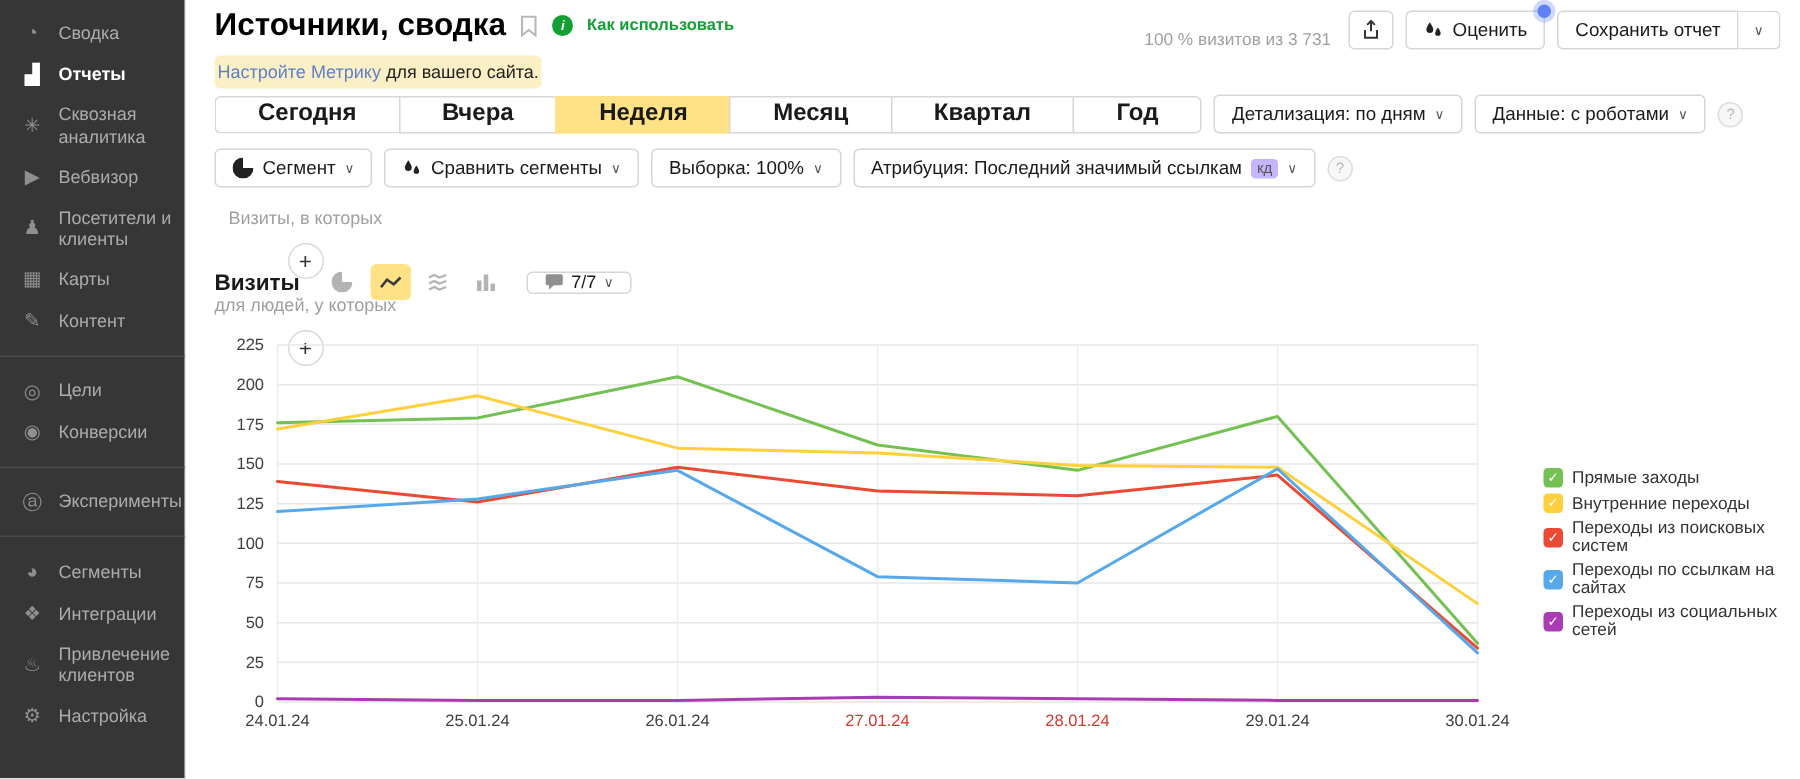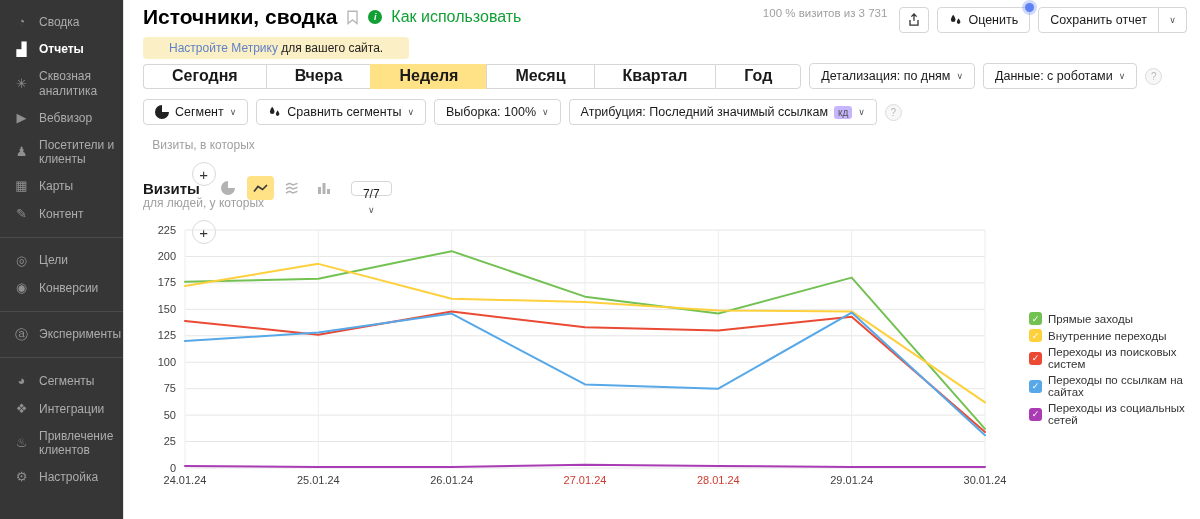--- a/index.html
+++ b/index.html
@@ -11,37 +11,37 @@
   .side-item{display:flex;align-items:center;gap:9px;padding:6px 4px 6px 13px;color:#acacac;
     font-size:12px;line-height:1.2;cursor:pointer;}
   .side-item .glyph{width:17px;flex:none;text-align:center;font-size:13px;color:#8f8f8f;}
   .side-item.active{color:#ffffff;font-weight:bold;}
   .side-item.active .glyph{color:#ffffff;}
   .side-divider{height:1px;background:#4a4a4a;margin:9px 0;}
   
   .main{position:absolute;left:124px;top:0;right:0;bottom:0;background:#fff;}
   .page-header{position:absolute;left:19px;top:5px;display:flex;align-items:center;gap:9px;}
   .page-title{font-size:21px;font-weight:bold;margin:0;color:#000;}
-  .green-link{color:#12a035;font-size:16px;font-weight:normal;cursor:pointer;}
+  .green-link{color:#12a035;font-size:11px;font-weight:bold;cursor:pointer;}
   .info-badge{width:14px;height:14px;border-radius:50%;background:#12a035;color:#fff;font-size:9px;
     font-weight:bold;display:inline-flex;align-items:center;justify-content:center;font-style:italic;}
-  .top-right{position:absolute;top:7px;right:13px;display:flex;align-items:flex-start;gap:8px;}
+  .top-right{position:absolute;top:7px;right:13px;display:flex;align-items:flex-end;gap:8px;}
   .visits-info{color:#9f9f9f;font-size:11.5px;margin-right:4px;}
   .btn{display:inline-flex;align-items:center;gap:6px;border:1px solid #d6d6d6;border-radius:4px;
     background:#fff;font-size:12.5px;color:#1a1a1a;padding:0 11px;height:26px;box-sizing:border-box;
     cursor:pointer;white-space:nowrap;font-family:inherit;}
   .icon-btn{width:30px;justify-content:center;padding:0;}
   .btn-group{display:inline-flex;position:relative;}
   .btn-group .btn:first-child{border-radius:4px 0 0 4px;}
   .btn-group .btn.caret{border-left:0;border-radius:0 4px 4px 0;width:28px;justify-content:center;padding:0;}
   .rate-wrap{position:relative;}
   .badge-dot{position:absolute;top:-4px;right:-4px;width:9px;height:9px;border-radius:50%;
     background:#5e81f5;box-shadow:0 0 0 3px rgba(94,129,245,.3);}
   .setup-banner{position:absolute;left:19px;top:37px;background:#fbf0c5;border-radius:4px;
-    padding:4px 26px;font-size:12px;color:#222;}
+    padding:4px 2px;font-size:12px;color:#222;}
   .banner-link{color:#5f7fc7;cursor:pointer;}
   .row1{position:absolute;left:19px;top:63px;display:flex;gap:8px;align-items:center;}
   .row2{position:absolute;left:19px;top:99px;display:flex;gap:8px;align-items:center;}
   .seg{display:inline-flex;}
   .seg .btn{border-radius:0;border-right-width:0;height:25px;font-size:16px;padding:0 28px;font-weight:bold;}
   .seg .btn:first-child{border-radius:4px 0 0 4px;}
   .seg .btn:last-child{border-right-width:1px;border-radius:0 4px 4px 0;}
   .seg .btn.active{background:#ffe285;border-color:#ffe285;}
   .chev{font-size:9px;color:#555;line-height:1;}
   .filter-badge{background:#c4b5fd;border-radius:3px;padding:1px 4px;font-size:10px;color:#555;}
@@ -49,21 +49,21 @@
     font-size:10px;display:inline-flex;align-items:center;justify-content:center;background:#f7f7f7;cursor:pointer;}
   .row3{position:absolute;left:19px;top:138px;display:flex;gap:10px;align-items:center;
     color:#9f9f9f;font-size:12px;flex-direction:column;}
   .plus-btn{width:24px;height:24px;border-radius:50%;border:1px solid #d9d9d9;background:#fff;
     font-size:15px;color:#333;display:inline-flex;align-items:center;justify-content:center;cursor:pointer;}
   .chart-header{position:absolute;left:19px;top:176px;display:flex;align-items:center;gap:5px;}
   .chart-title{font-size:15px;font-weight:bold;margin-right:10px;}
   .ctype{width:27px;height:24px;border-radius:4px;display:inline-flex;align-items:center;
     justify-content:center;cursor:pointer;background:transparent;border:none;}
   .ctype.active{background:#ffe285;}
-  .ann-btn{margin-left:8px;height:15px;font-size:12px;gap:5px;flex-direction:column;}
+  .ann-btn{margin-left:8px;height:15px;font-size:12px;gap:5px;}
   .hide-chart{position:absolute;right:14px;top:178px;border:1px solid #dadada;border-radius:14px;
     background:#fff;font-size:12px;padding:4px 13px;display:inline-flex;gap:7px;align-items:center;cursor:pointer;}
   .chart-wrap{position:absolute;left:14px;top:216px;}
   .legend{position:absolute;left:905px;top:312px;}
   .legend-item{display:flex;gap:6px;align-items:center;margin-bottom:4px;font-size:11.5px;
     color:#333;cursor:pointer;}
   .legend-check{width:13px;height:13px;border-radius:3px;color:#fff;font-size:9px;display:flex;
     align-items:center;justify-content:center;flex:none;}
 </style>
 </head>

